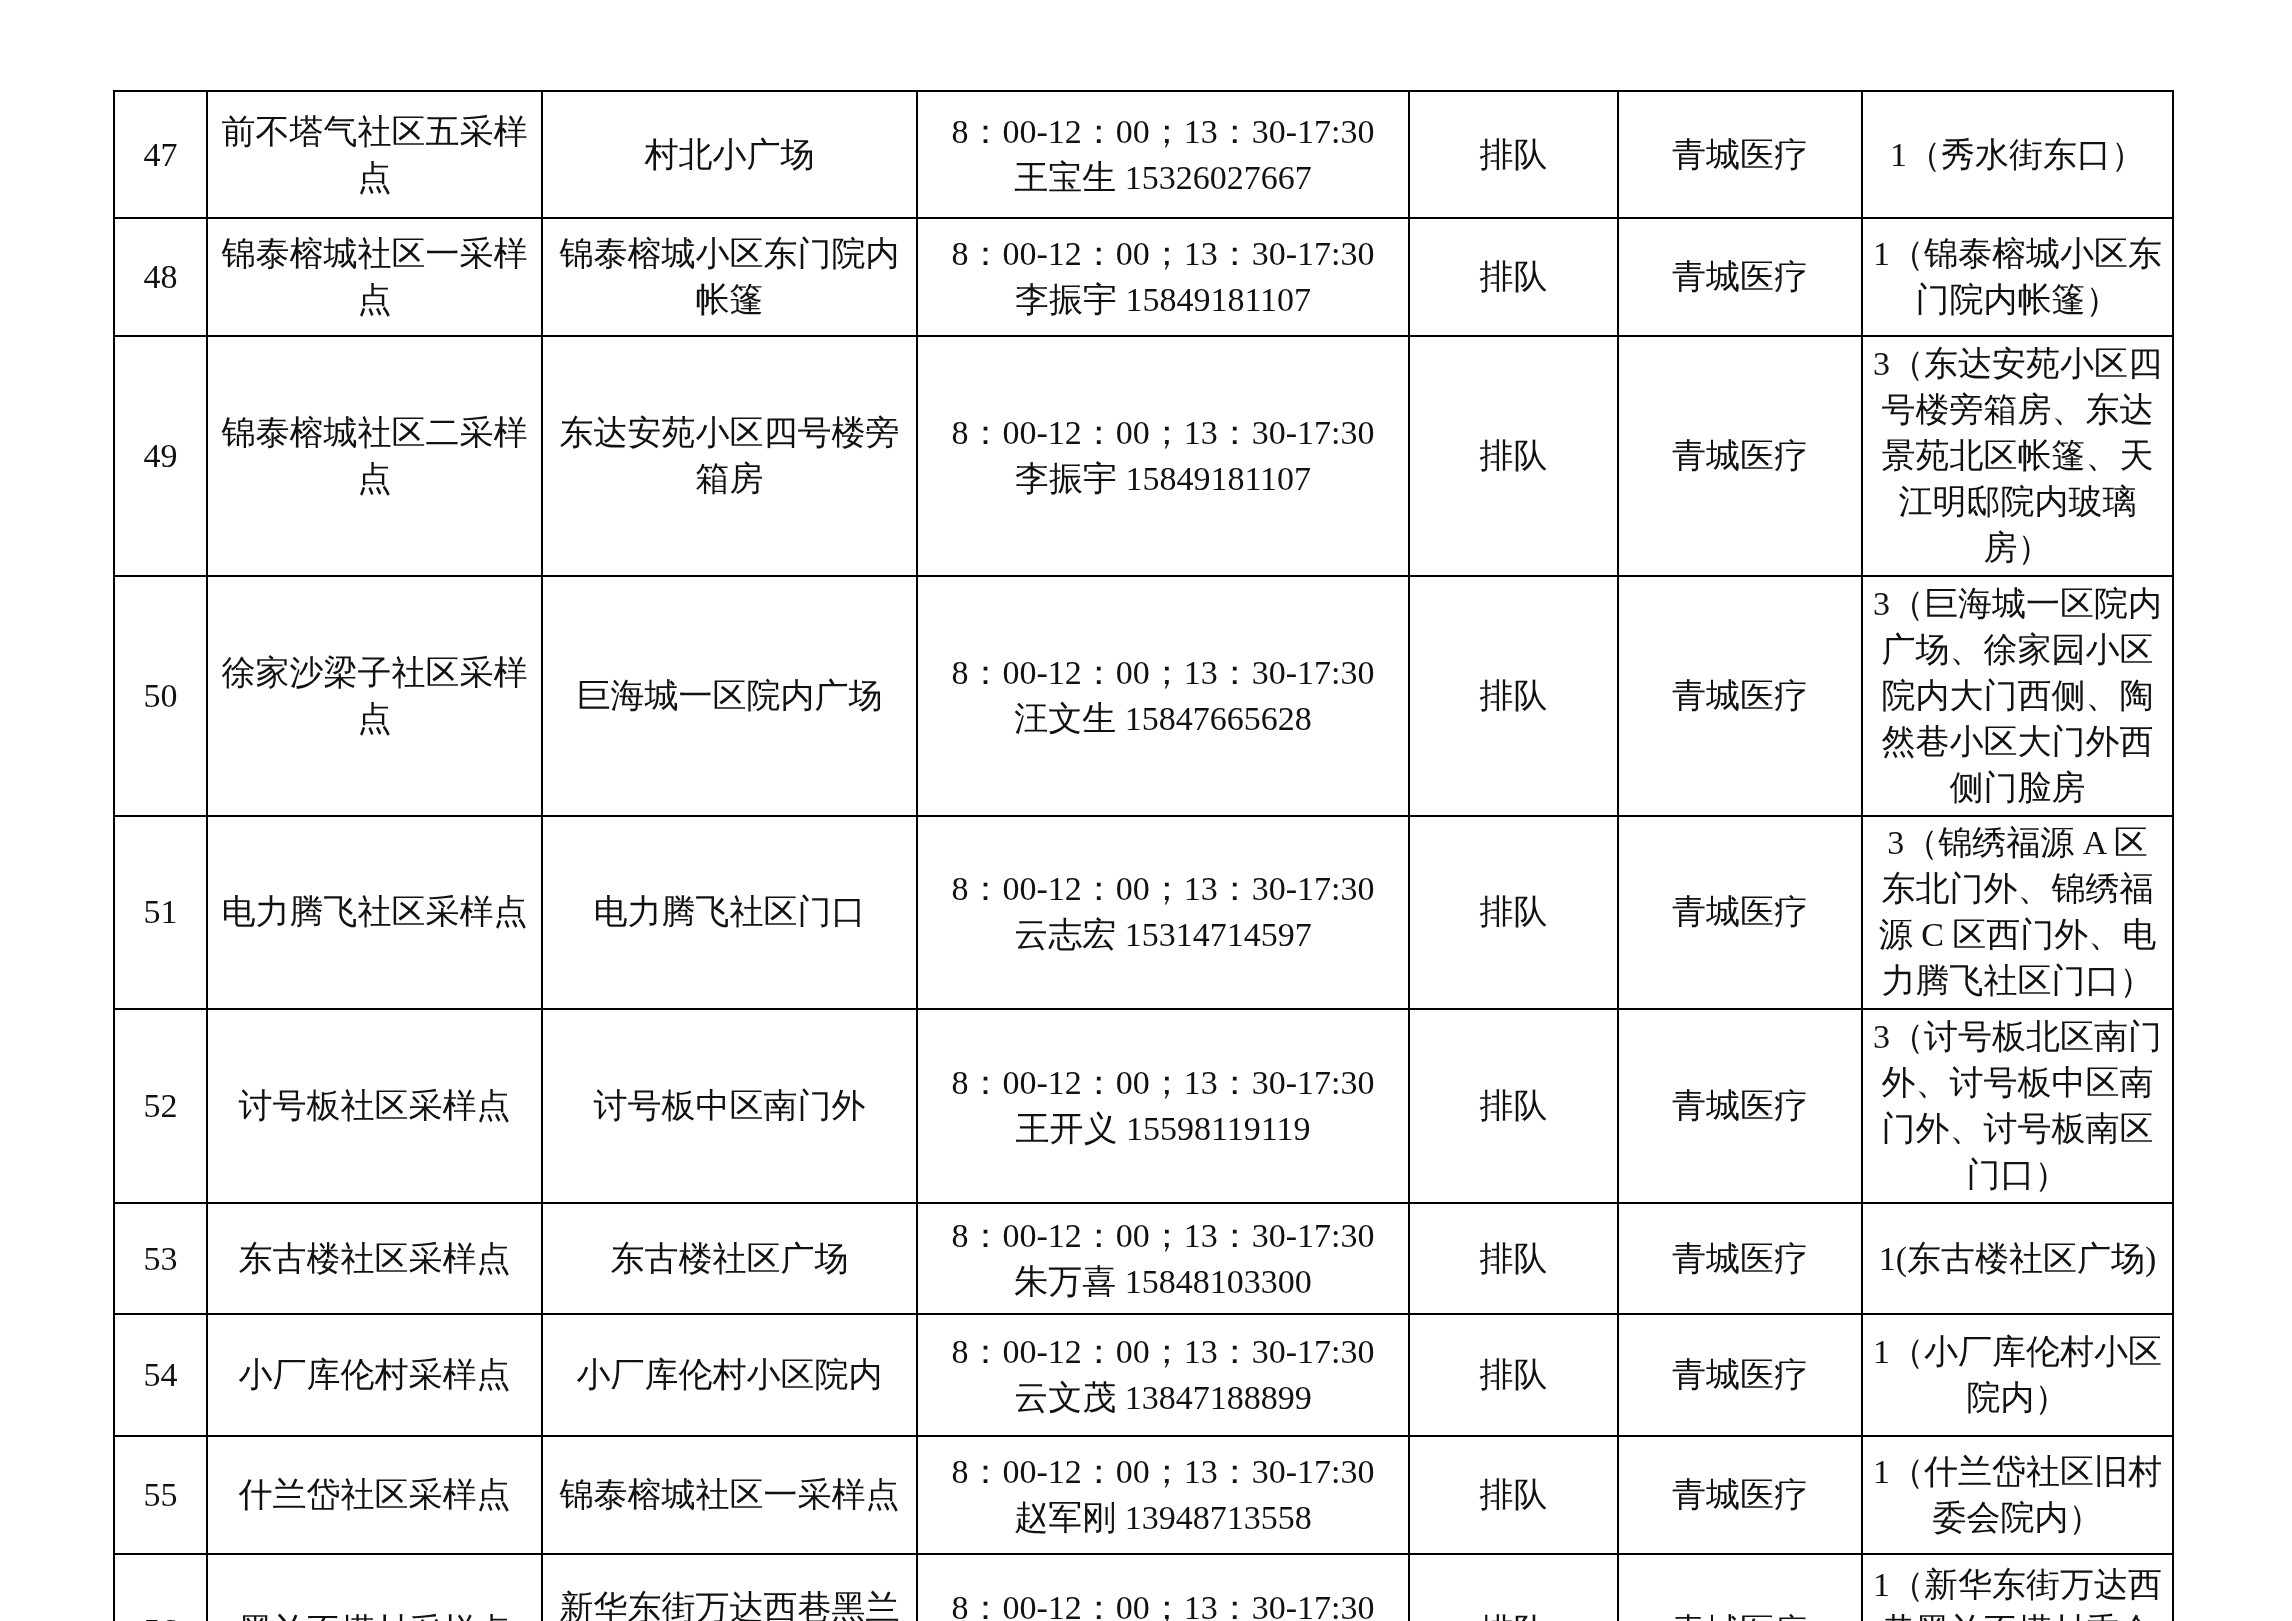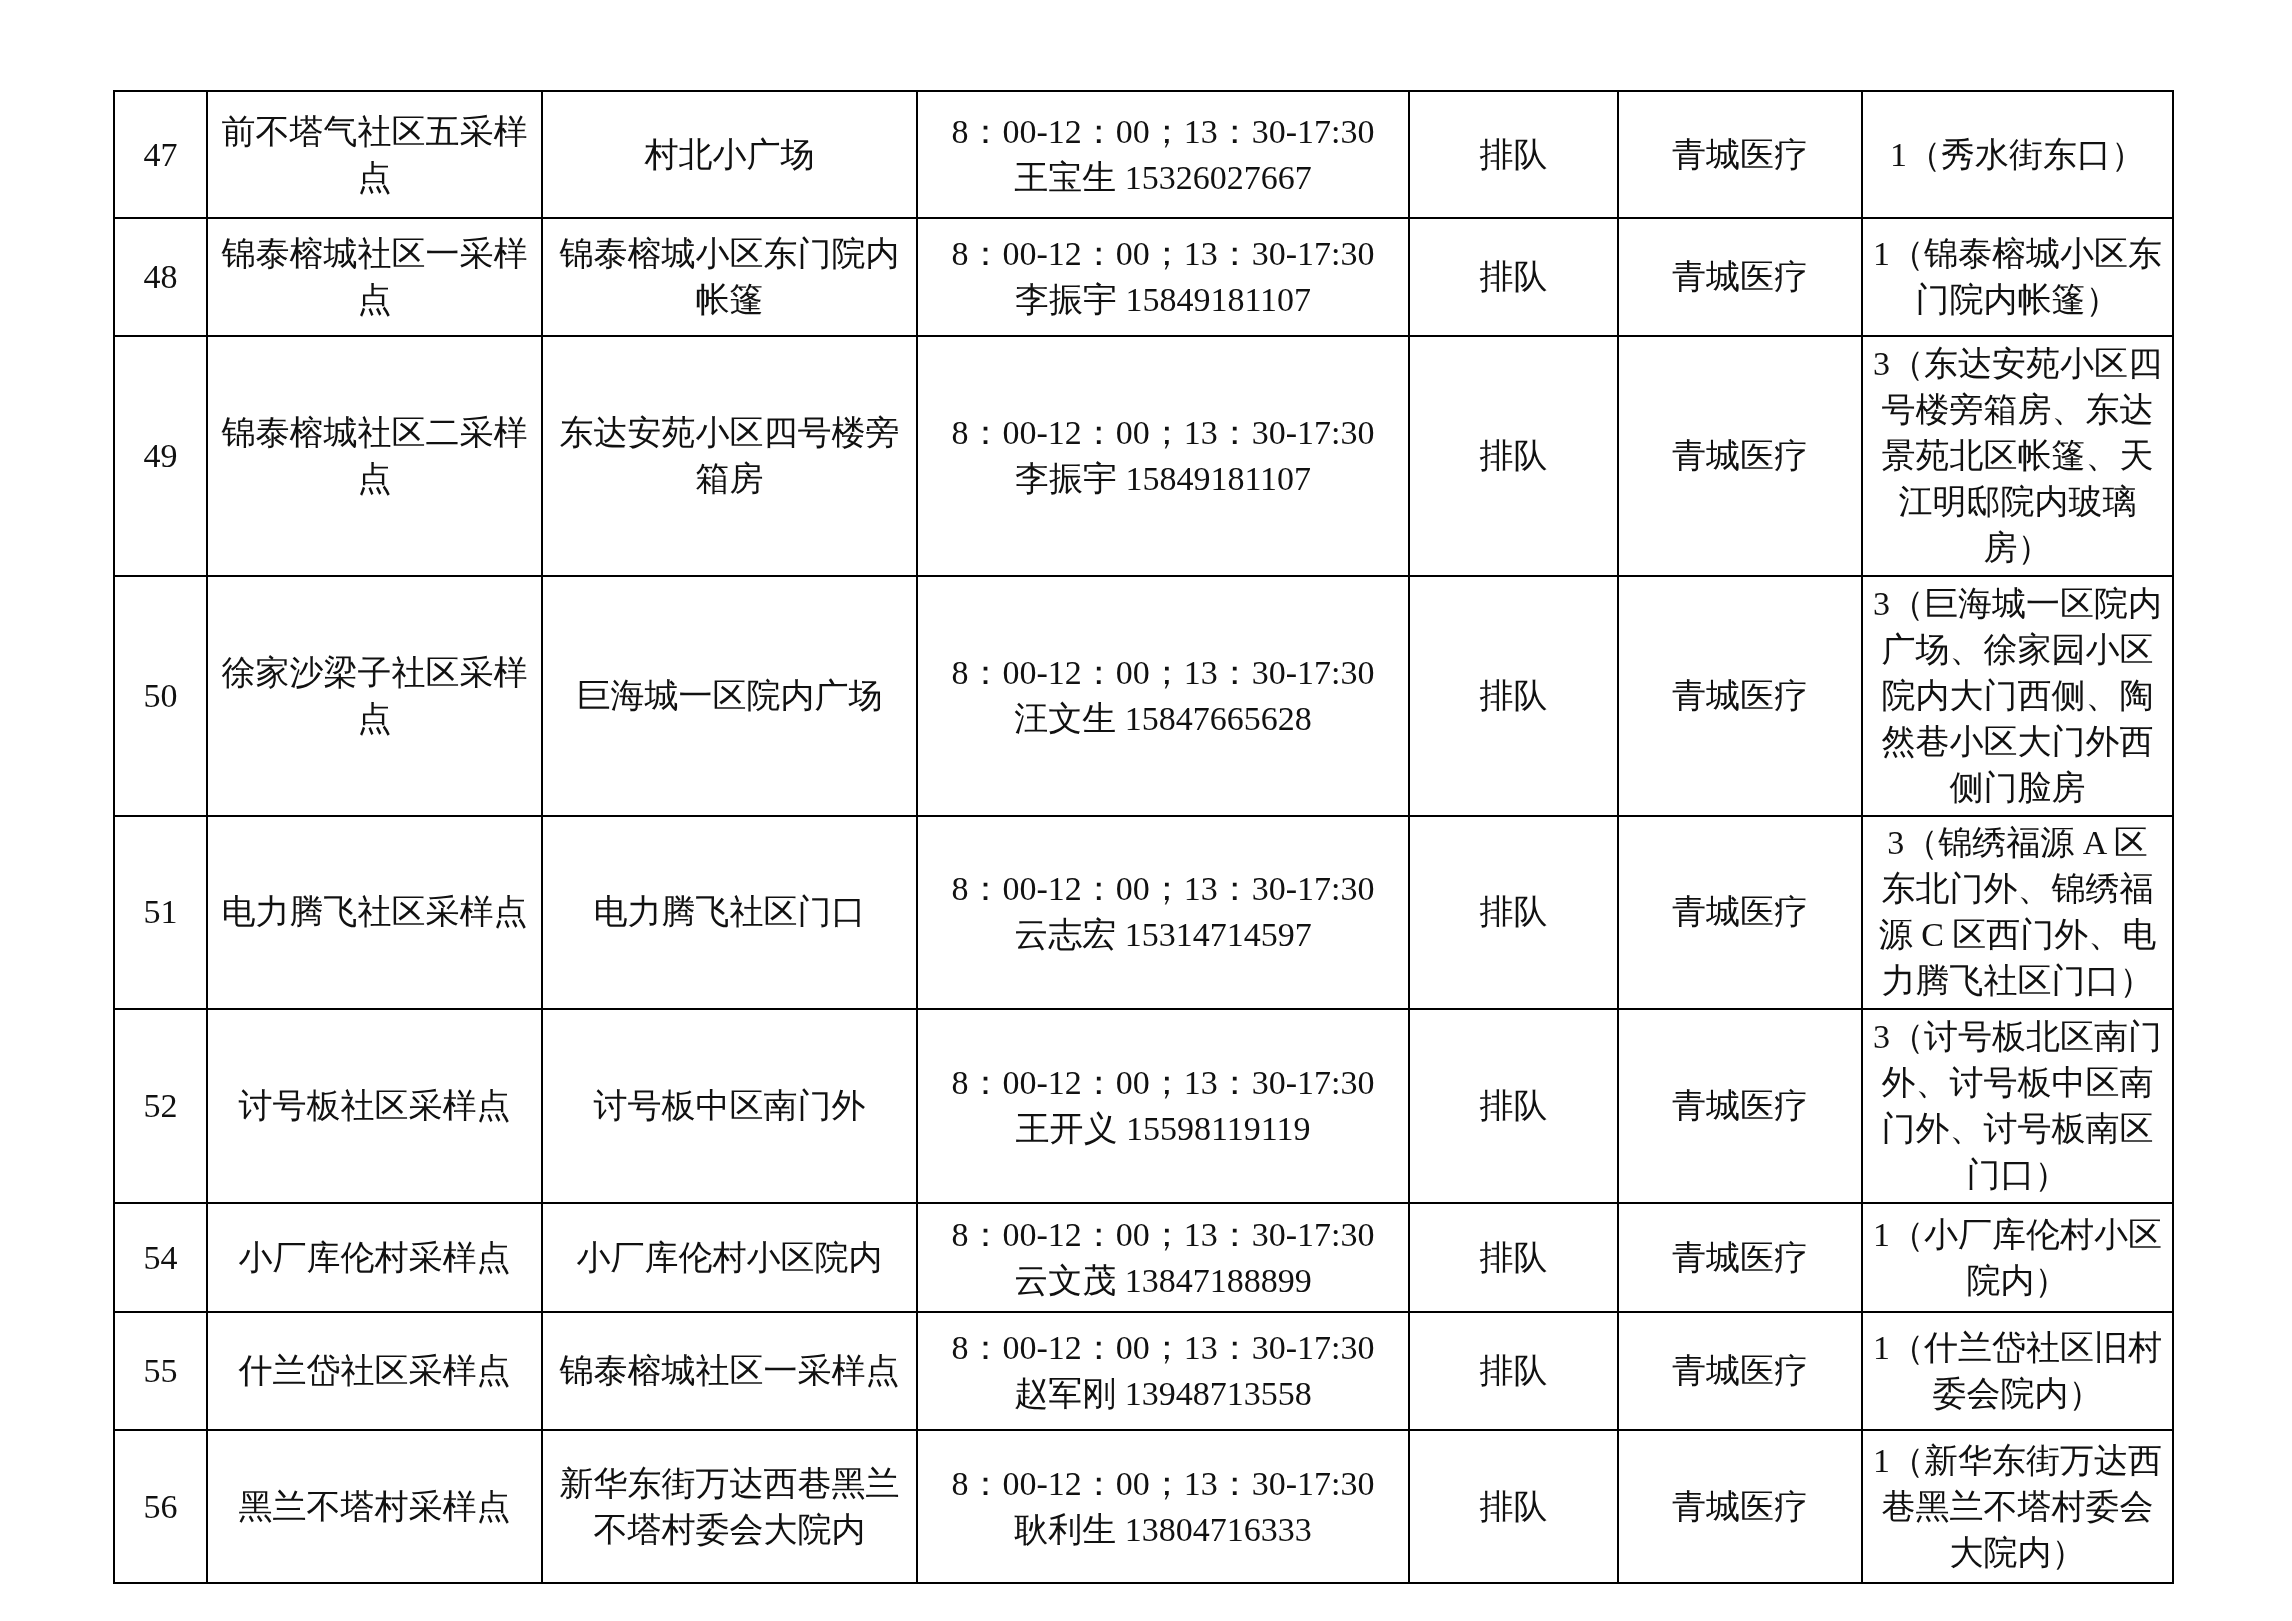--- a/index.html
+++ b/index.html
@@ -127,21 +127,33 @@
     <td class="c-site">讨号板社区采样点</td>
     <td class="c-loc">讨号板中区南门外</td>
     <td class="c-hours">
       <div class="hours-line">8：00-12：00；13：30-17:30</div>
       <div class="contact-line">王开义 15598119119</div>
     </td>
     <td class="c-queue">排队</td>
     <td class="c-agency">青城医疗</td>
     <td class="c-points">3（讨号板北区南门外、讨号板中区南门外、讨号板南区门口）</td>
   </tr>
-        <tr style="height: 109px;">
+        <tr style="height: 111px;">
+    <td class="c-no">53</td>
+    <td class="c-site">东古楼社区采样点</td>
+    <td class="c-loc">东古楼社区广场</td>
+    <td class="c-hours">
+      <div class="hours-line">8：00-12：00；13：30-17:30</div>
+      <div class="contact-line">朱万喜 15848103300</div>
+    </td>
+    <td class="c-queue">排队</td>
+    <td class="c-agency">青城医疗</td>
+    <td class="c-points">1(东古楼社区广场)</td>
+  </tr>
+        <tr style="height: 122px;">
     <td class="c-no">54</td>
     <td class="c-site">小厂库伦村采样点</td>
     <td class="c-loc">小厂库伦村小区院内</td>
     <td class="c-hours">
       <div class="hours-line">8：00-12：00；13：30-17:30</div>
       <div class="contact-line">云文茂 13847188899</div>
     </td>
     <td class="c-queue">排队</td>
     <td class="c-agency">青城医疗</td>
     <td class="c-points">1（小厂库伦村小区院内）</td>

